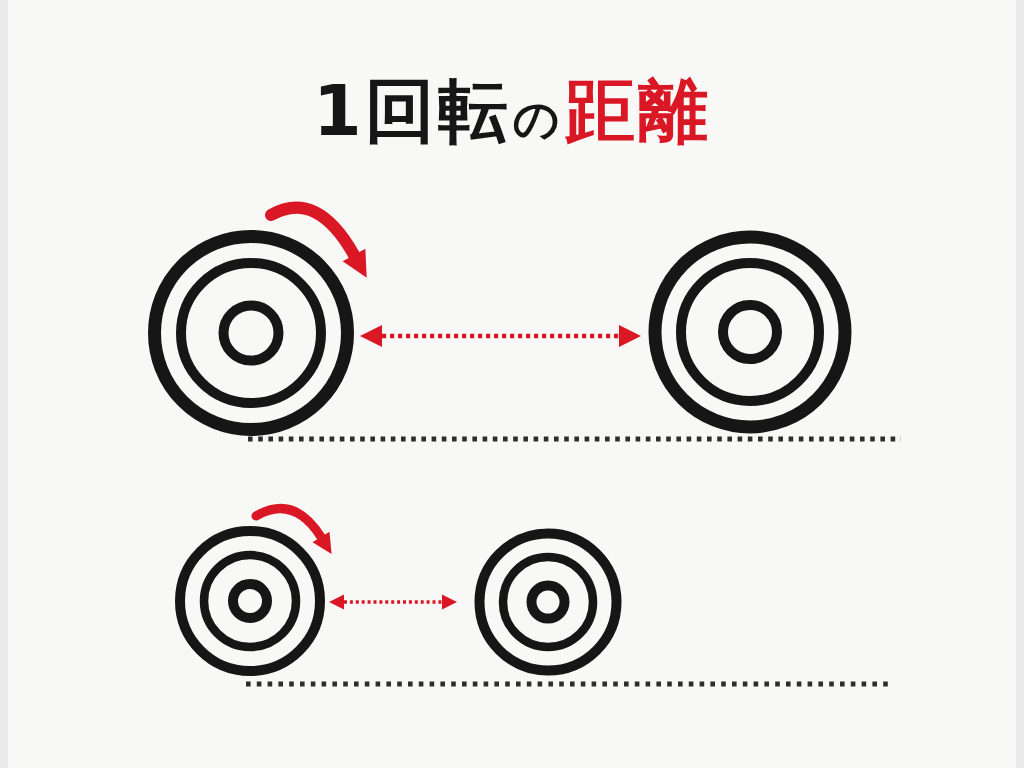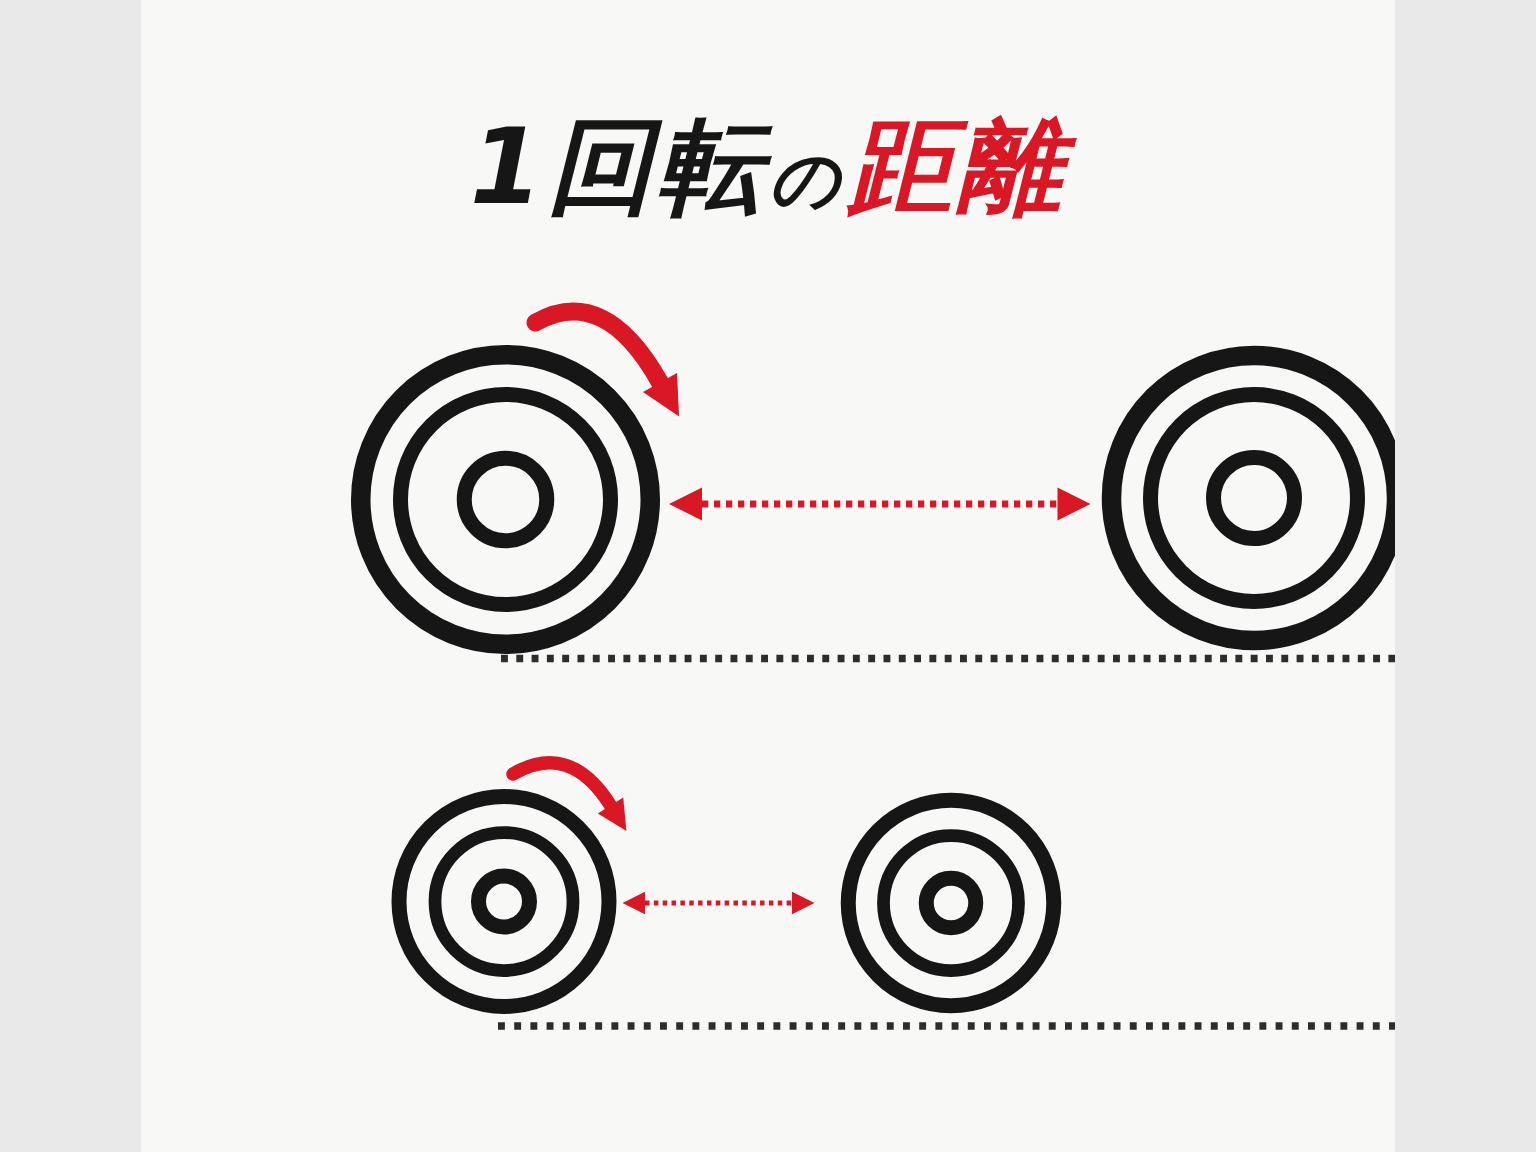--- a/index.html
+++ b/index.html
@@ -3,26 +3,25 @@
 <meta charset="utf-8">
 <style>
   html, body {
     margin: 0;
     padding: 0;
     background: #e9e9e9;
     font-family: "DejaVu Sans", "Liberation Sans", sans-serif;
   }
   .canvas {
     position: relative;
-    width: 836px;
+    width: 1008px;
     height: 768px;
     margin: 0 auto;
     background: radial-gradient(ellipse 120% 120% at 50% 45%, var(--background, #f8f8f7) 60%, #f1f1f0 100%);
     overflow: hidden;
-    font-style: italic;
   }
   .title {
     position: absolute;
     top: 74px;
     left: 0;
     width: 100%;
     text-align: center;
     margin: 0;
     line-height: 74px;
     white-space: nowrap;

